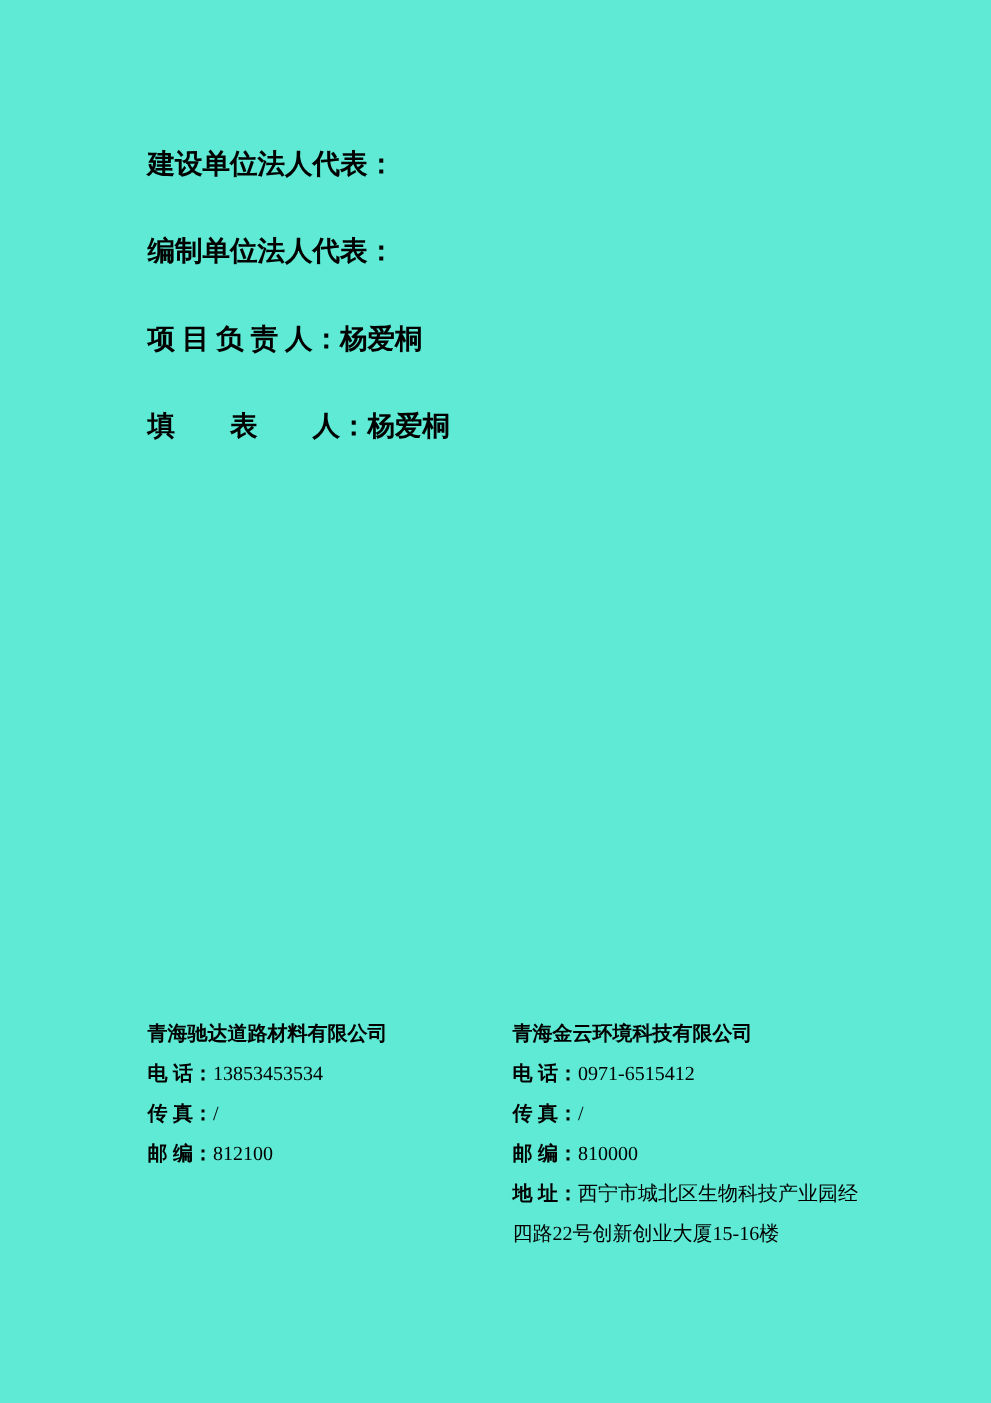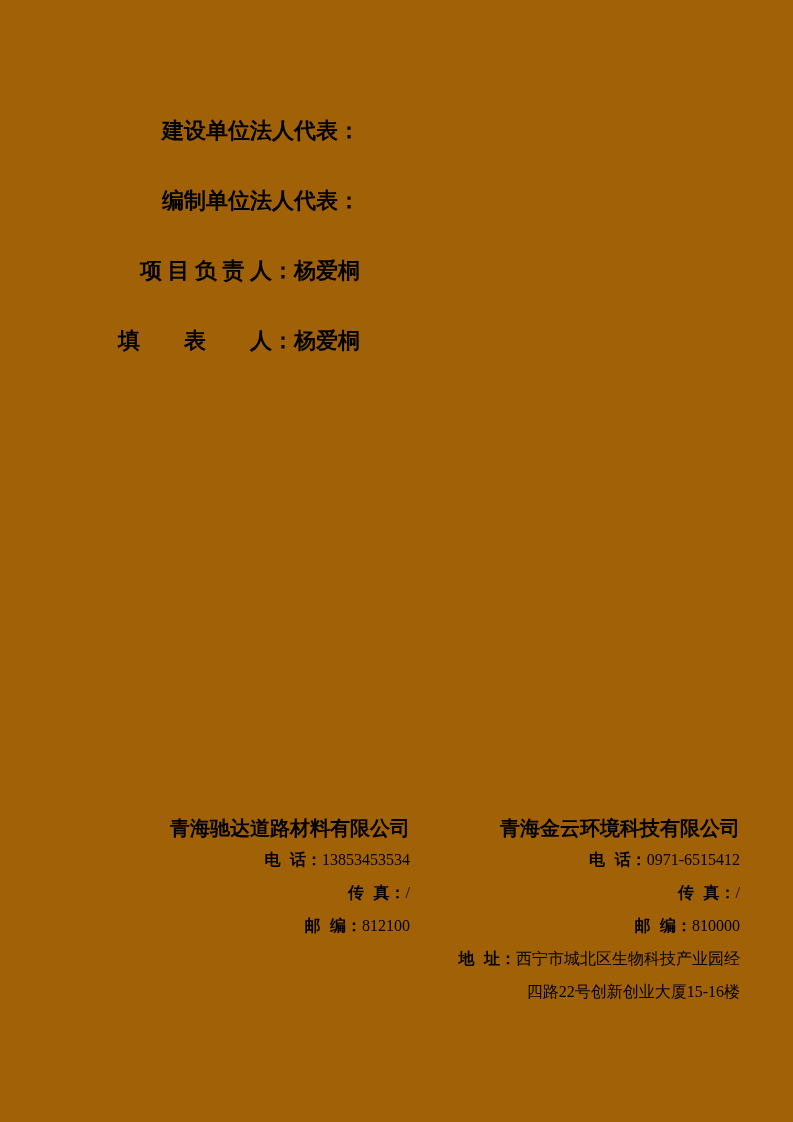--- a/index.html
+++ b/index.html
@@ -8,22 +8,21 @@
     height: 1122px;
     background: #ffffff;
     position: relative;
     overflow: hidden;
     color: #000000;
     font-family: "Liberation Serif", "DejaVu Serif", serif;
   }
   .page {
     position: absolute;
     inset: 0;
-    background: #a16207;
-    text-align: right;
+    background: #5eead4;
   }
   
   .signature-block {
     position: absolute;
     left: 118px;
     top: 119px;
   }
   .sig-line {
     font-weight: bold;
     font-size: 22px;
@@ -38,30 +37,30 @@
     position: absolute;
     left: 118px;
     top: 812px;
     display: flex;
   }
   .contact-col { width: 292px; }
   .contact-col.right-col { width: 330px; }
   .company-name {
     font-family: "Liberation Sans", "DejaVu Sans", sans-serif;
     font-weight: bold;
-    font-size: 20px;
+    font-size: 16px;
     line-height: 32px;
     white-space: pre;
   }
   .contact-row {
     font-size: 16px;
     line-height: 32px;
   }
   .contact-row .label {
-    font-family: Liberation Mono, monospace;
+    font-family: Liberation Sans, sans-serif;
     font-weight: bold;
     white-space: pre;
   }
   .contact-row .value {
     font-family: "Liberation Serif", "DejaVu Serif", serif;
     font-weight: normal;
   }
   .contact-row .value-line2 {
     display: block;
     font-family: "Liberation Serif", "DejaVu Serif", serif;

